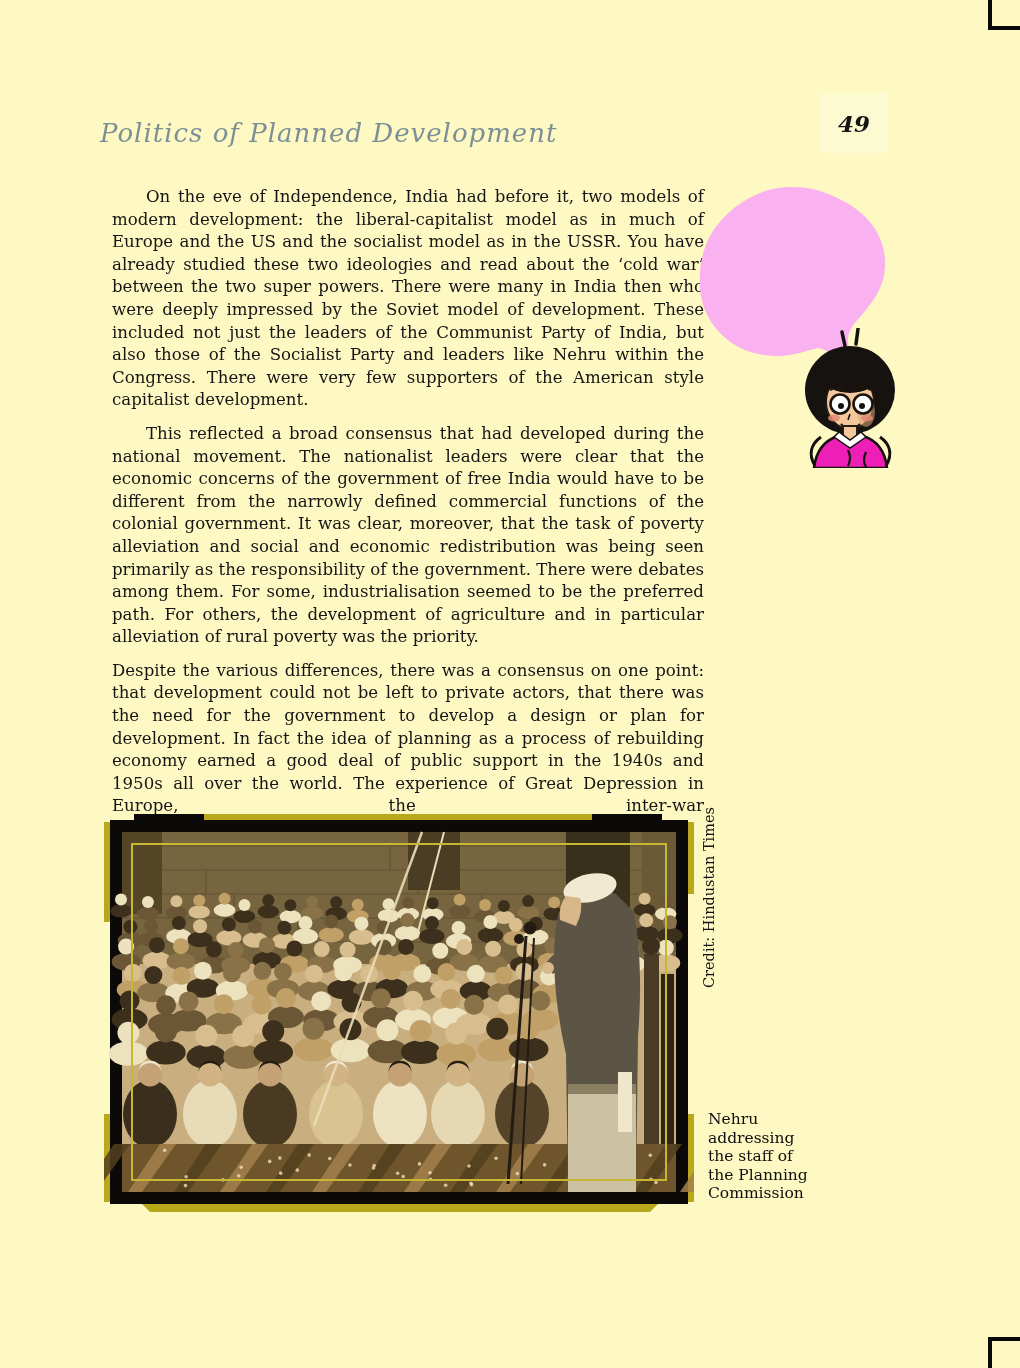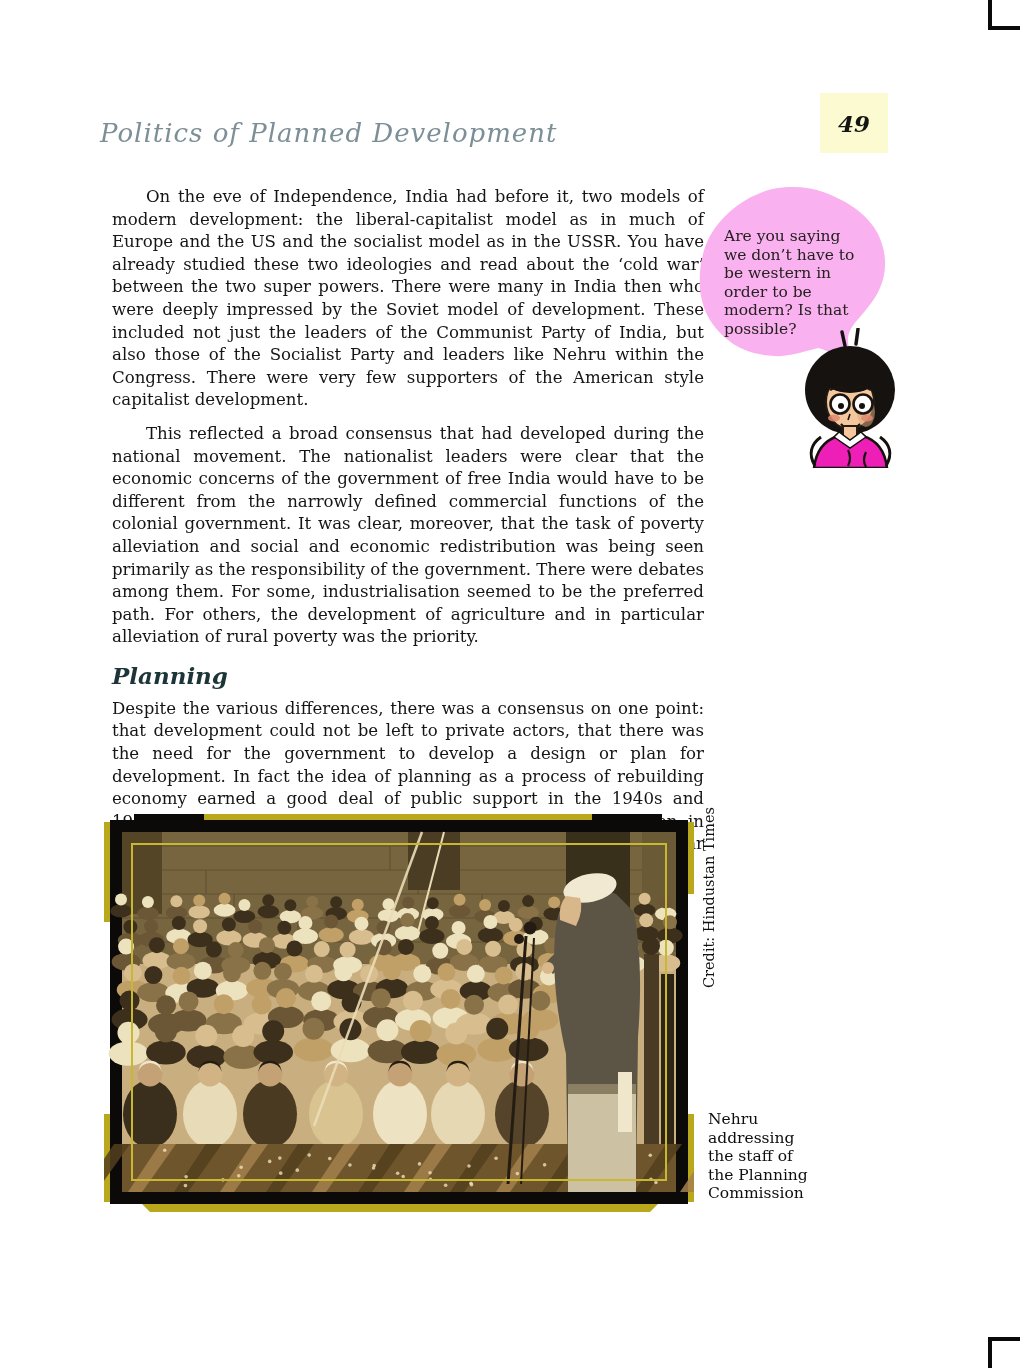--- a/index.html
+++ b/index.html
@@ -1,17 +1,17 @@
 <!DOCTYPE html>
 <html><head>
 <meta charset="utf-8">
 <style>
   html,body{margin:0;padding:0;background:#e8e8e8;}
   #page{
-    position:relative;width:1020px;height:1368px;background:#ffffff;
+    position:relative;width:1020px;height:1368px;background:#fef9c3;
     margin:0 auto;overflow:hidden;
     font-family:"DejaVu Serif", serif;color:#1a1a1a;
   }
   .abs{position:absolute;}
   
   #header-title{
     left:100px;top:118px;font-size:26px;font-style:italic;
     color:#7C8F96;letter-spacing:1px;font-family:"DejaVu Serif",serif;
   }
   #pagenum-box{
@@ -68,33 +68,31 @@
   </div>
 
   <div class="mark" id="mark-tr-v"></div>
   <div class="mark" id="mark-tr-h"></div>
   <div class="mark" id="mark-br-h"></div>
   <div class="mark" id="mark-br-v"></div>
 
   <div class="abs" id="bodycol">
     <p class="indent">On the eve of Independence, India had before it, two models of modern development: the liberal-capitalist model as in much of Europe and the US and the socialist model as in the USSR. You have already studied these two ideologies and read about the ‘cold war’ between the two super powers. There were many in India then who were deeply impressed by the Soviet model of development. These included not just the leaders of the Communist Party of India, but also those of the Socialist Party and leaders like Nehru within the Congress. There were very few supporters of the American style capitalist development.</p>
     <p class="indent">This reflected a broad consensus that had developed during the national movement. The nationalist leaders were clear that the economic concerns of the government of free India would have to be different from the narrowly defined commercial functions of the colonial government. It was clear, moreover, that the task of poverty alleviation and social and economic redistribution was being seen primarily as the responsibility of the government. There were debates among them. For some, industrialisation seemed to be the preferred path. For others, the development of agriculture and in particular alleviation of rural poverty was the priority.</p>
-    <div id="section-heading">Planning</div>
     <p class="justify-last">Despite the various differences, there was a consensus on one point: that development could not be left to private actors, that there was the need for the government to develop a design or plan for development. In fact the idea of planning as a process of rebuilding economy earned a good deal of public support in the 1940s and 1950s all over the world. The experience of Great Depression in Europe, the inter-war</p>
   </div>
 
   <svg class="abs" id="bubble-svg" width="212" height="200" viewBox="0 0 212 200">
     <path d="M 70,12 C 85,4 115,2 135,10 C 158,18 180,32 190,52
          C 198,68 200,88 192,106 C 186,120 174,132 166,142
          C 160,150 158,158 162,168 L 167,186
          C 154,177 140,168 130,166 C 114,170 100,175 86,174
          C 68,173 52,168 40,158 C 26,147 16,132 13,114
          C 10,96 12,72 22,54 C 32,36 50,20 70,12 Z" fill="#F9B2EF"></path>
   </svg>
-  <div class="abs" id="bubble-text">Are you saying we don’t have to be western in order to be modern? Is that possible?</div>
 
   <svg class="abs" id="girl-svg" width="150" height="140" viewBox="0 0 150 140">
     <g>
       <path d="M64,4 L67,18 M80,1 L78,16" stroke="#141110" stroke-width="3.5" stroke-linecap="round" fill="none"></path>
       <ellipse cx="72" cy="62" rx="45" ry="44" fill="#161210"></ellipse>
       <ellipse cx="72" cy="74" rx="24" ry="27" fill="#F4C89C" stroke="#241b12" stroke-width="2"></ellipse>
       <ellipse cx="88" cy="84" rx="9" ry="15" fill="#D9A87B" opacity="0.55"></ellipse>
       <ellipse cx="72" cy="50" rx="27" ry="15" fill="#161210"></ellipse>
       <path d="M46,70 Q44,50 56,44 L60,56 Q50,58 46,70 Z" fill="#161210"></path>
       <path d="M98,70 Q100,50 88,44 L84,56 Q94,58 98,70 Z" fill="#161210"></path>

